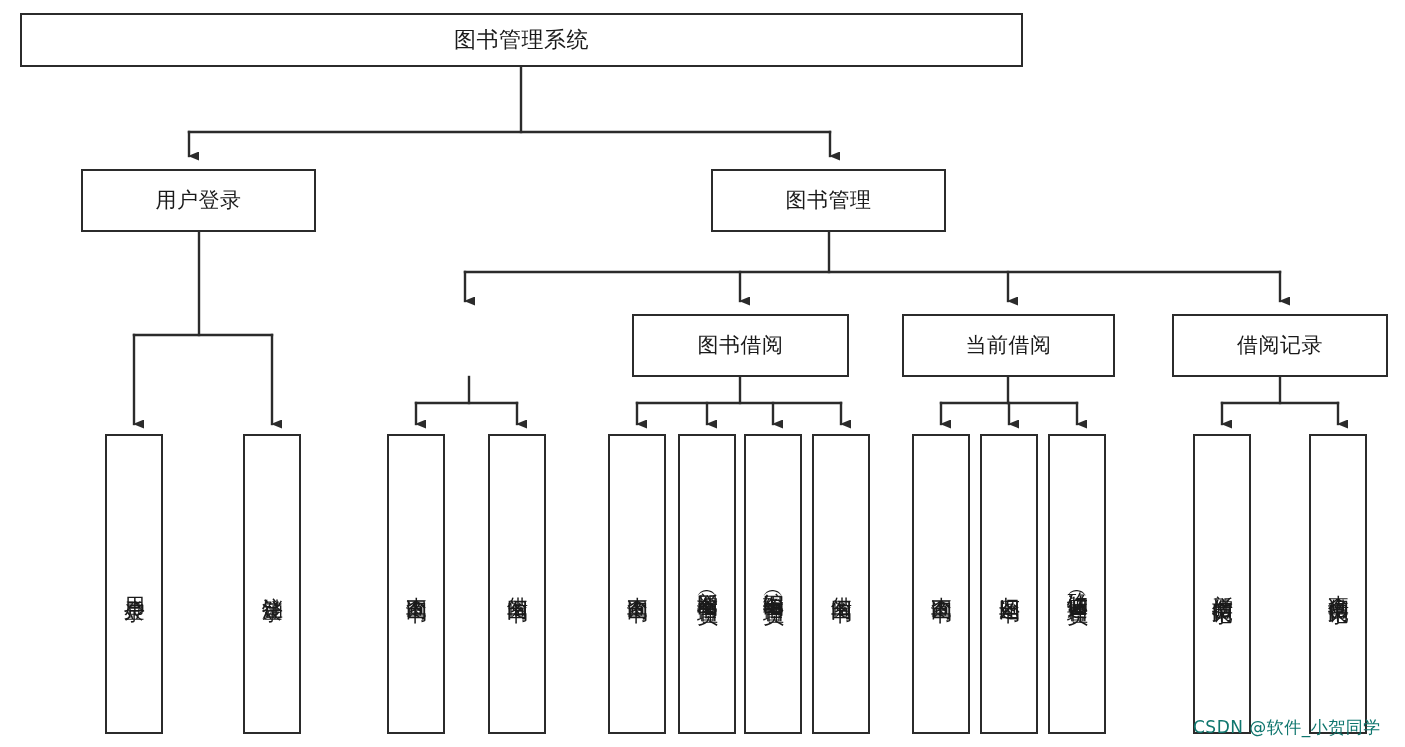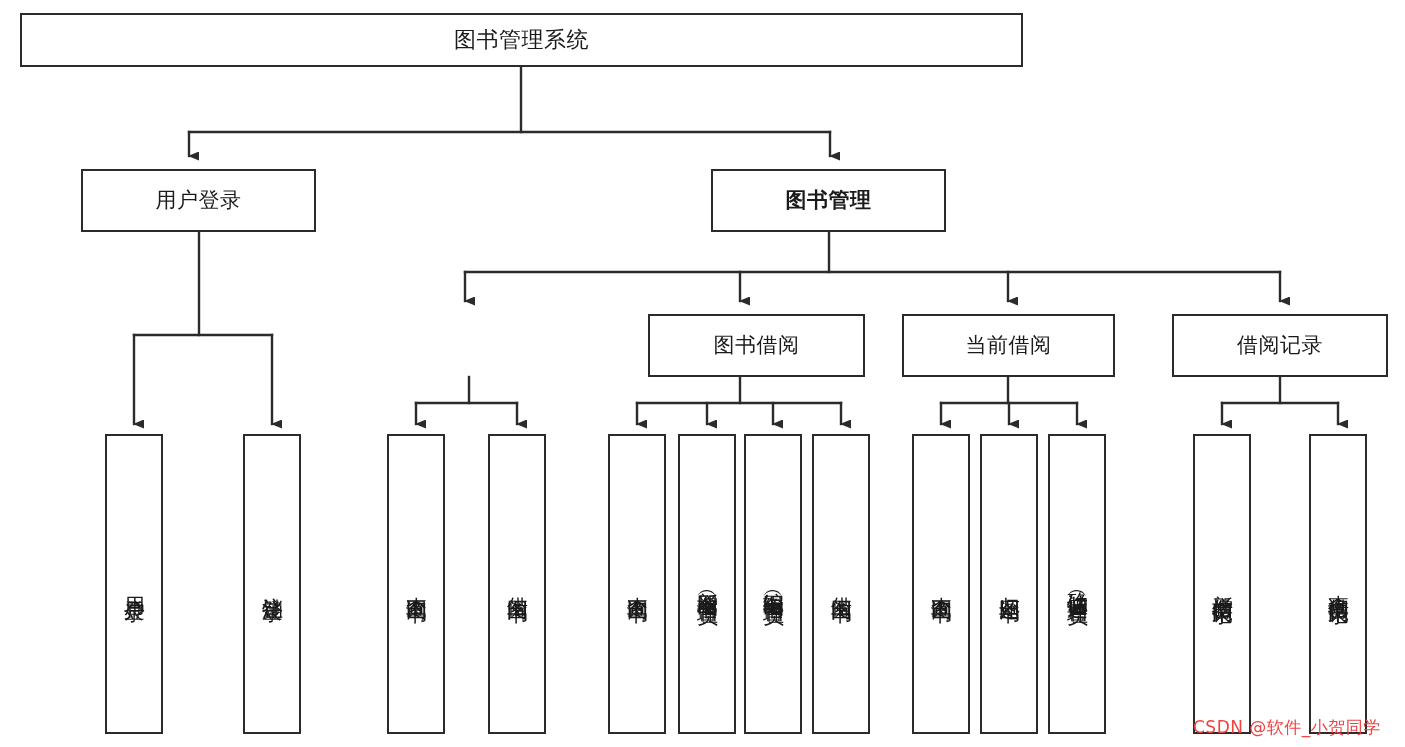--- a/index.html
+++ b/index.html
@@ -60,21 +60,21 @@
     writing-mode: vertical-rl;
     text-orientation: upright;
     font-size: 21px;
     letter-spacing: 2px;
     line-height: 1;
     white-space: nowrap;
     max-height: 100%;
   }
   .watermark {
     position: absolute;
-    color: #ef4444;
+    color: #0f766e;
     font-size: 17px;
     letter-spacing: 0.5px;
     white-space: nowrap;
     user-select: none;
   }
 </style>
 </head>
 <body>
 
 <div id="diagram-root">
@@ -130,26 +130,26 @@
   </svg>
 
   <div class="node horiz root" style="left:20px; top:13px; width:1003px; height:54px;">
     <span class="node-label">图书管理系统</span>
   </div>
 
   <div class="node horiz" style="left:81px; top:169px; width:235px; height:63px;">
     <span class="node-label">用户登录</span>
   </div>
 
-  <div class="node horiz" style="left:711px; top:169px; width:235px; height:63px;font-weight:bold;">
+  <div class="node horiz" style="left:711px; top:169px; width:235px; height:63px;">
     <span class="node-label">图书管理</span>
   </div>
 
 
-  <div class="node horiz" style="left:648px; top:314px; width:217px; height:63px;">
+  <div class="node horiz" style="left:632px; top:314px; width:217px; height:63px;">
     <span class="node-label">图书借阅</span>
   </div>
 
   <div class="node horiz" style="left:1172px; top:314px; width:216px; height:63px;">
     <span class="node-label">借阅记录</span>
   </div>
 
   <div class="node horiz" style="left:902px; top:314px; width:213px; height:63px;">
     <span class="node-label">当前借阅</span>
   </div>

